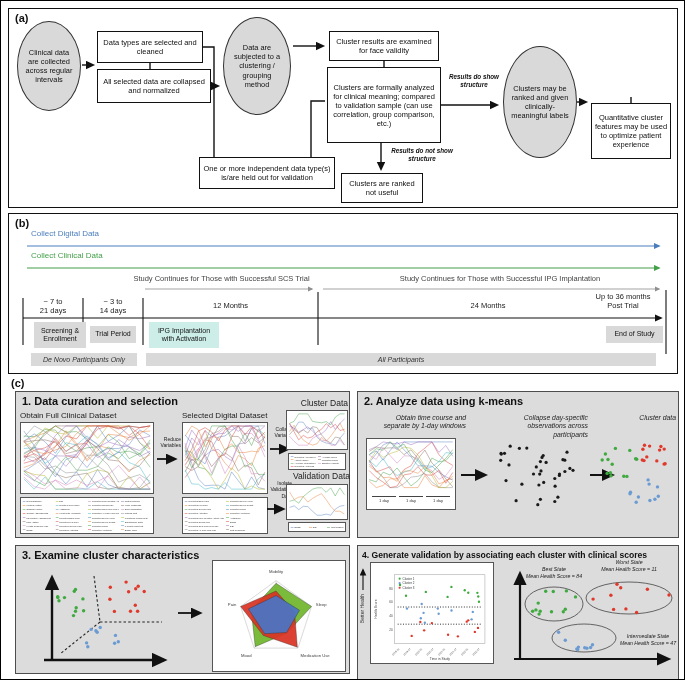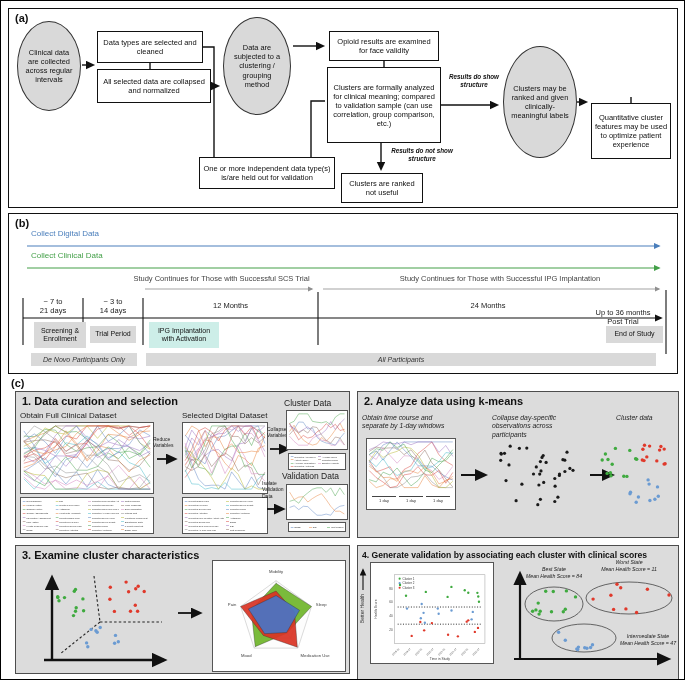--- a/index.html
+++ b/index.html
@@ -8,21 +8,21 @@
   .panel{position:absolute;background:#fff;border:1.4px solid #111;box-sizing:border-box}
   .plabel{position:absolute;font-size:11px;font-weight:700}
   .nb{position:absolute;display:flex;align-items:center;justify-content:center;text-align:center;
       border:1.4px solid #111;background:#fff;font-size:7.5px;line-height:1.2;padding:1px 2px;box-sizing:border-box}
   .ne{position:absolute;display:flex;align-items:center;justify-content:center;text-align:center;
       border:1.2px solid #333;background:#d9d9d9;border-radius:50%;font-size:7.4px;line-height:1.25;
       padding:3px 6px;box-sizing:border-box}
   .flbl{position:absolute;font-size:6.3px;font-style:italic;font-weight:700;text-align:center;line-height:1.2}
   .pre{white-space:pre-line}
   .it{font-style:italic}
-  .ctr{text-align:left}
+  .ctr{text-align:right}
   .sp{position:absolute;background:#dcdcdc;border:1px solid #4d4d4d;box-sizing:border-box}
   .sptitle{position:absolute;font-size:11px;font-weight:600;color:#111;white-space:nowrap}
   .slbl{position:absolute;font-size:8px;color:#222;line-height:1.25}
   .chart{position:absolute;background:#fff;border:1px solid #555;box-sizing:border-box}
   .lgd{position:absolute;background:#fff;border:1px solid #555;box-sizing:border-box;overflow:hidden}
   .lgw{transform:scale(.5);transform-origin:0 0;width:200%;height:200%;display:grid;
        padding:2px 3px;box-sizing:border-box;column-gap:4px}
   .lgi{display:flex;align-items:center;font-size:4.6px;color:#333;overflow:hidden;white-space:nowrap;line-height:1.1}
   .lgi i{flex:0 0 6px;height:1px;margin-right:2px}
   .lgi b{font-weight:400}
@@ -75,21 +75,21 @@
       <path d="M432,96 H488" stroke="#111" stroke-width="1.4" fill="none" marker-end="url(#ah-k)"></path>
       <path d="M372,134 V160" stroke="#111" stroke-width="1.4" fill="none" marker-end="url(#ah-k)"></path>
       <path d="M568,93 H577" stroke="#111" stroke-width="1.4" fill="none" marker-end="url(#ah-k)"></path>
       <path d="M622,88 V94" stroke="#111" stroke-width="1.4" fill="none"></path>
     </svg>
     <div class="ne" style="left:8px;top:12px;width:64px;height:90px">Clinical data are collected across regular intervals</div>
     <div class="nb" style="left:88px;top:22px;width:106px;height:32px">Data types are selected and cleaned</div>
     <div class="nb" style="left:88px;top:60px;width:114px;height:34px">All selected data are collapsed and normalized</div>
     <div class="ne" style="left:214px;top:8px;width:68px;height:98px">Data are subjected to a clustering / grouping method</div>
     <div class="nb" style="left:190px;top:148px;width:136px;height:32px">One or more independent data type(s) is/are held out for validation</div>
-    <div class="nb" style="left:320px;top:22px;width:110px;height:30px">Opioid results are examined for face validity</div>
+    <div class="nb" style="left:320px;top:22px;width:110px;height:30px">Cluster results are examined for face validity</div>
     <div class="nb" style="left:318px;top:58px;width:114px;height:76px">Clusters are formally analyzed for clinical meaning; compared to validation sample (can use correlation, group comparison, etc.)</div>
     <div class="flbl" style="left:434px;top:64px;width:62px">Results do show structure</div>
     <div class="flbl" style="left:378px;top:138px;width:70px">Results do not show structure</div>
     <div class="nb" style="left:332px;top:164px;width:82px;height:30px">Clusters are ranked not useful</div>
     <div class="ne" style="left:494px;top:37px;width:74px;height:112px">Clusters may be ranked and given clinically-meaningful labels</div>
     <div class="nb" style="left:582px;top:94px;width:80px;height:56px">Quantitative cluster features may be used to optimize patient experience</div>
   </div>
 
   <div class="panel" style="left:7px;top:212px;width:670px;height:161px">
     <div class="plabel" style="left:6px;top:3px">(b)</div>
@@ -108,21 +108,21 @@
     <div class="blab" style="left:22px;top:15px;color:#4a7ebb">Collect Digital Data</div>
     <div class="blab" style="left:22px;top:37px;color:#44a049">Collect Clinical Data</div>
     <div class="scont" style="left:105px;top:60px;width:215px">Study Continues for Those with Successful SCS Trial</div>
     <div class="scont" style="left:330px;top:60px;width:322px">Study Continues for Those with Successful IPG Implantation</div>
     <div class="dur pre" style="left:14px;top:82px;width:60px;height:20px">~ 7 to
 21 days</div>
     <div class="dur pre" style="left:74px;top:82px;width:60px;height:20px">~ 3 to
 14 days</div>
     <div class="dur" style="left:134px;top:82px;width:175px;height:20px">12 Months</div>
     <div class="dur" style="left:314px;top:82px;width:330px;height:20px">24 Months</div>
-    <div class="dur pre" style="left:570px;top:92px;width:88px;height:22px">Up to 36 months
+    <div class="dur pre" style="left:570px;top:76px;width:88px;height:22px">Up to 36 months
 Post Trial</div>
     <div class="gbox pre" style="left:25px;top:108px;width:52px;height:26px">Screening &amp;
 Enrollment</div>
     <div class="gbox" style="left:81px;top:112px;width:46px;height:17px">Trial Period</div>
     <div class="gbox teal pre" style="left:140px;top:108px;width:70px;height:26px">IPG Implantation
 with Activation</div>
     <div class="gbox" style="left:597px;top:112px;width:57px;height:17px">End of Study</div>
     <div class="tbar" style="left:22px;top:139px;width:106px;height:13px">De Novo Participants Only</div>
     <div class="tbar" style="left:137px;top:139px;width:510px;height:13px">All Participants</div>
   </div>

